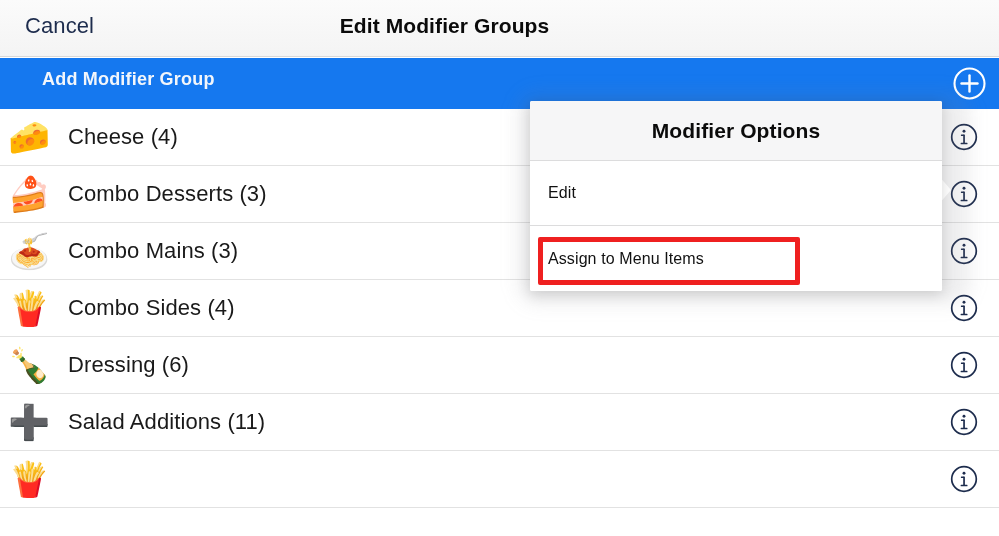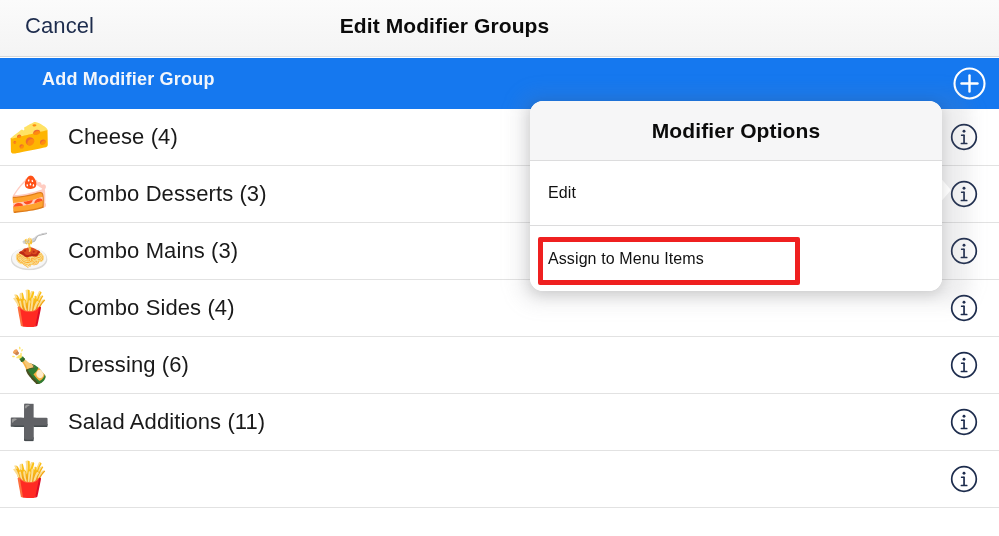--- a/index.html
+++ b/index.html
@@ -142,21 +142,21 @@
     filter: blur(9px);
     pointer-events: none;
   }
 
   
   .popup {
     position: absolute;
     left: 530px;
     top: 101px;
     width: 412px;
-    border-radius: 13px;
+    border-radius: 2px;
     background: #ffffff;
     overflow: hidden;
     box-shadow: 0 3px 14px rgba(0,0,0,0.16);
   }
   .popup-header {
     height: 60px;
     background: #f6f6f7;
     border-bottom: 1px solid #dcdcdd;
     display: flex;
     align-items: center;

